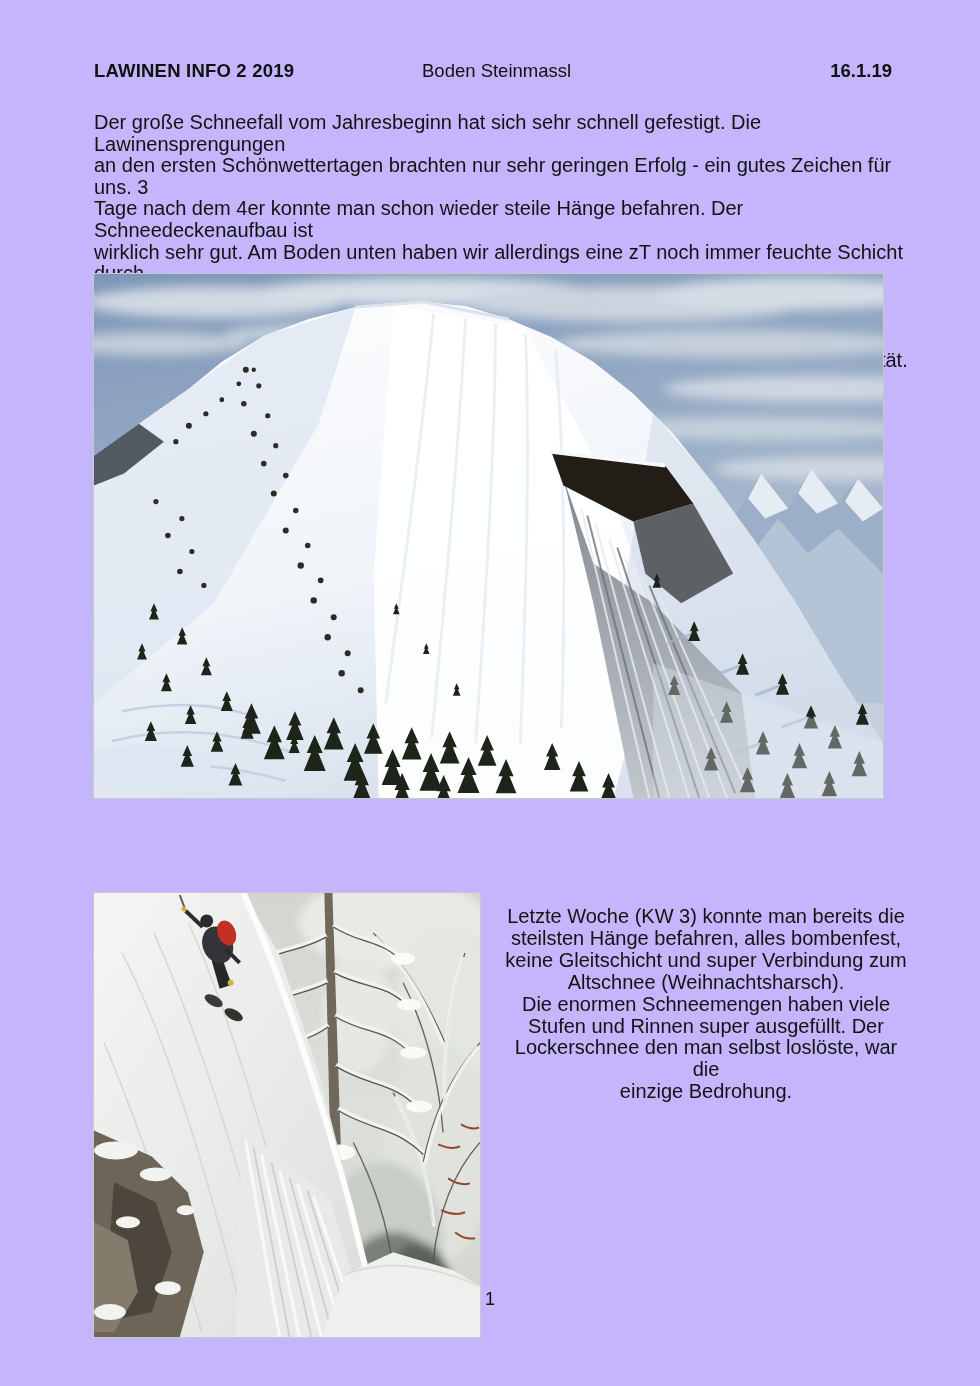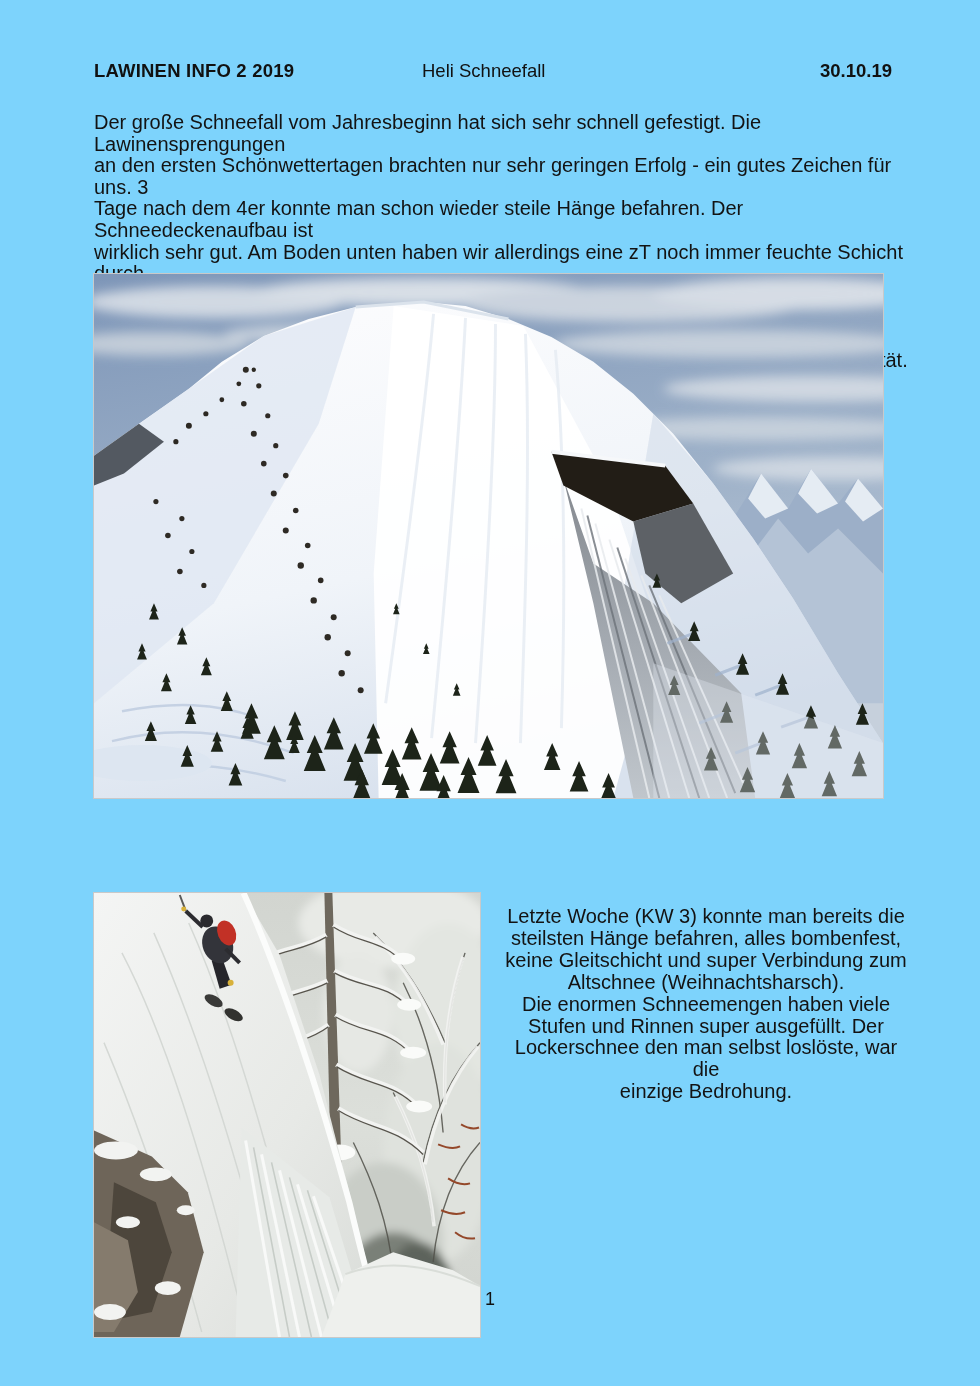--- a/index.html
+++ b/index.html
@@ -1,20 +1,20 @@
 <!DOCTYPE html>
 <html><head>
 <meta charset="utf-8">
 <style>
   html,body{margin:0;padding:0;background:#e8e8e8;}
   .page{
     position:relative;
     width:980px;height:1386px;
     margin:0 auto;
-    background:#7dd3fc;
+    background:#c4b5fd;
     font-family:"Liberation Sans", sans-serif;
     color:#111;
     overflow:hidden;
   }
   .hdr{
     position:absolute;left:94px;top:60px;width:798px;
     display:flex;justify-content:space-between;align-items:baseline;
     font-size:18.5px;line-height:22px;
   }
   .hdr .title{font-weight:bold;letter-spacing:.2px;}
@@ -43,22 +43,22 @@
     text-align:center;font-size:18px;color:#111;
   }
 </style>
 </head>
 <body>
 
 <div class="page">
 
   <div class="hdr">
     <span class="title">LAWINEN INFO 2 2019</span>
-    <span class="author">Heli Schneefall</span>
-    <span class="date">30.10.19</span>
+    <span class="author">Boden Steinmassl</span>
+    <span class="date">16.1.19</span>
   </div>
 
   <div class="bodytext intro">Der große Schneefall vom Jahresbeginn hat sich sehr schnell gefestigt. Die Lawinensprengungen
 an den ersten Schönwettertagen brachten nur sehr geringen Erfolg - ein gutes Zeichen für uns. 3
 Tage nach dem 4er konnte man schon wieder steile Hänge befahren. Der Schneedeckenaufbau ist
 wirklich sehr gut. Am Boden unten haben wir allerdings eine zT noch immer feuchte Schicht durch
 das Weihnachtstauwetter (starken Regen bis 2000m hinauf). Dieses warme
 Schneedeckdenfundament bekommt keine Kälte mehr ab, da die darüberliegende  mächtige
 Schneeschicht isolierend wirkt. Dadurch kam es zu einer enorm frühen Gleitlawinenaktivität.</div>
 

